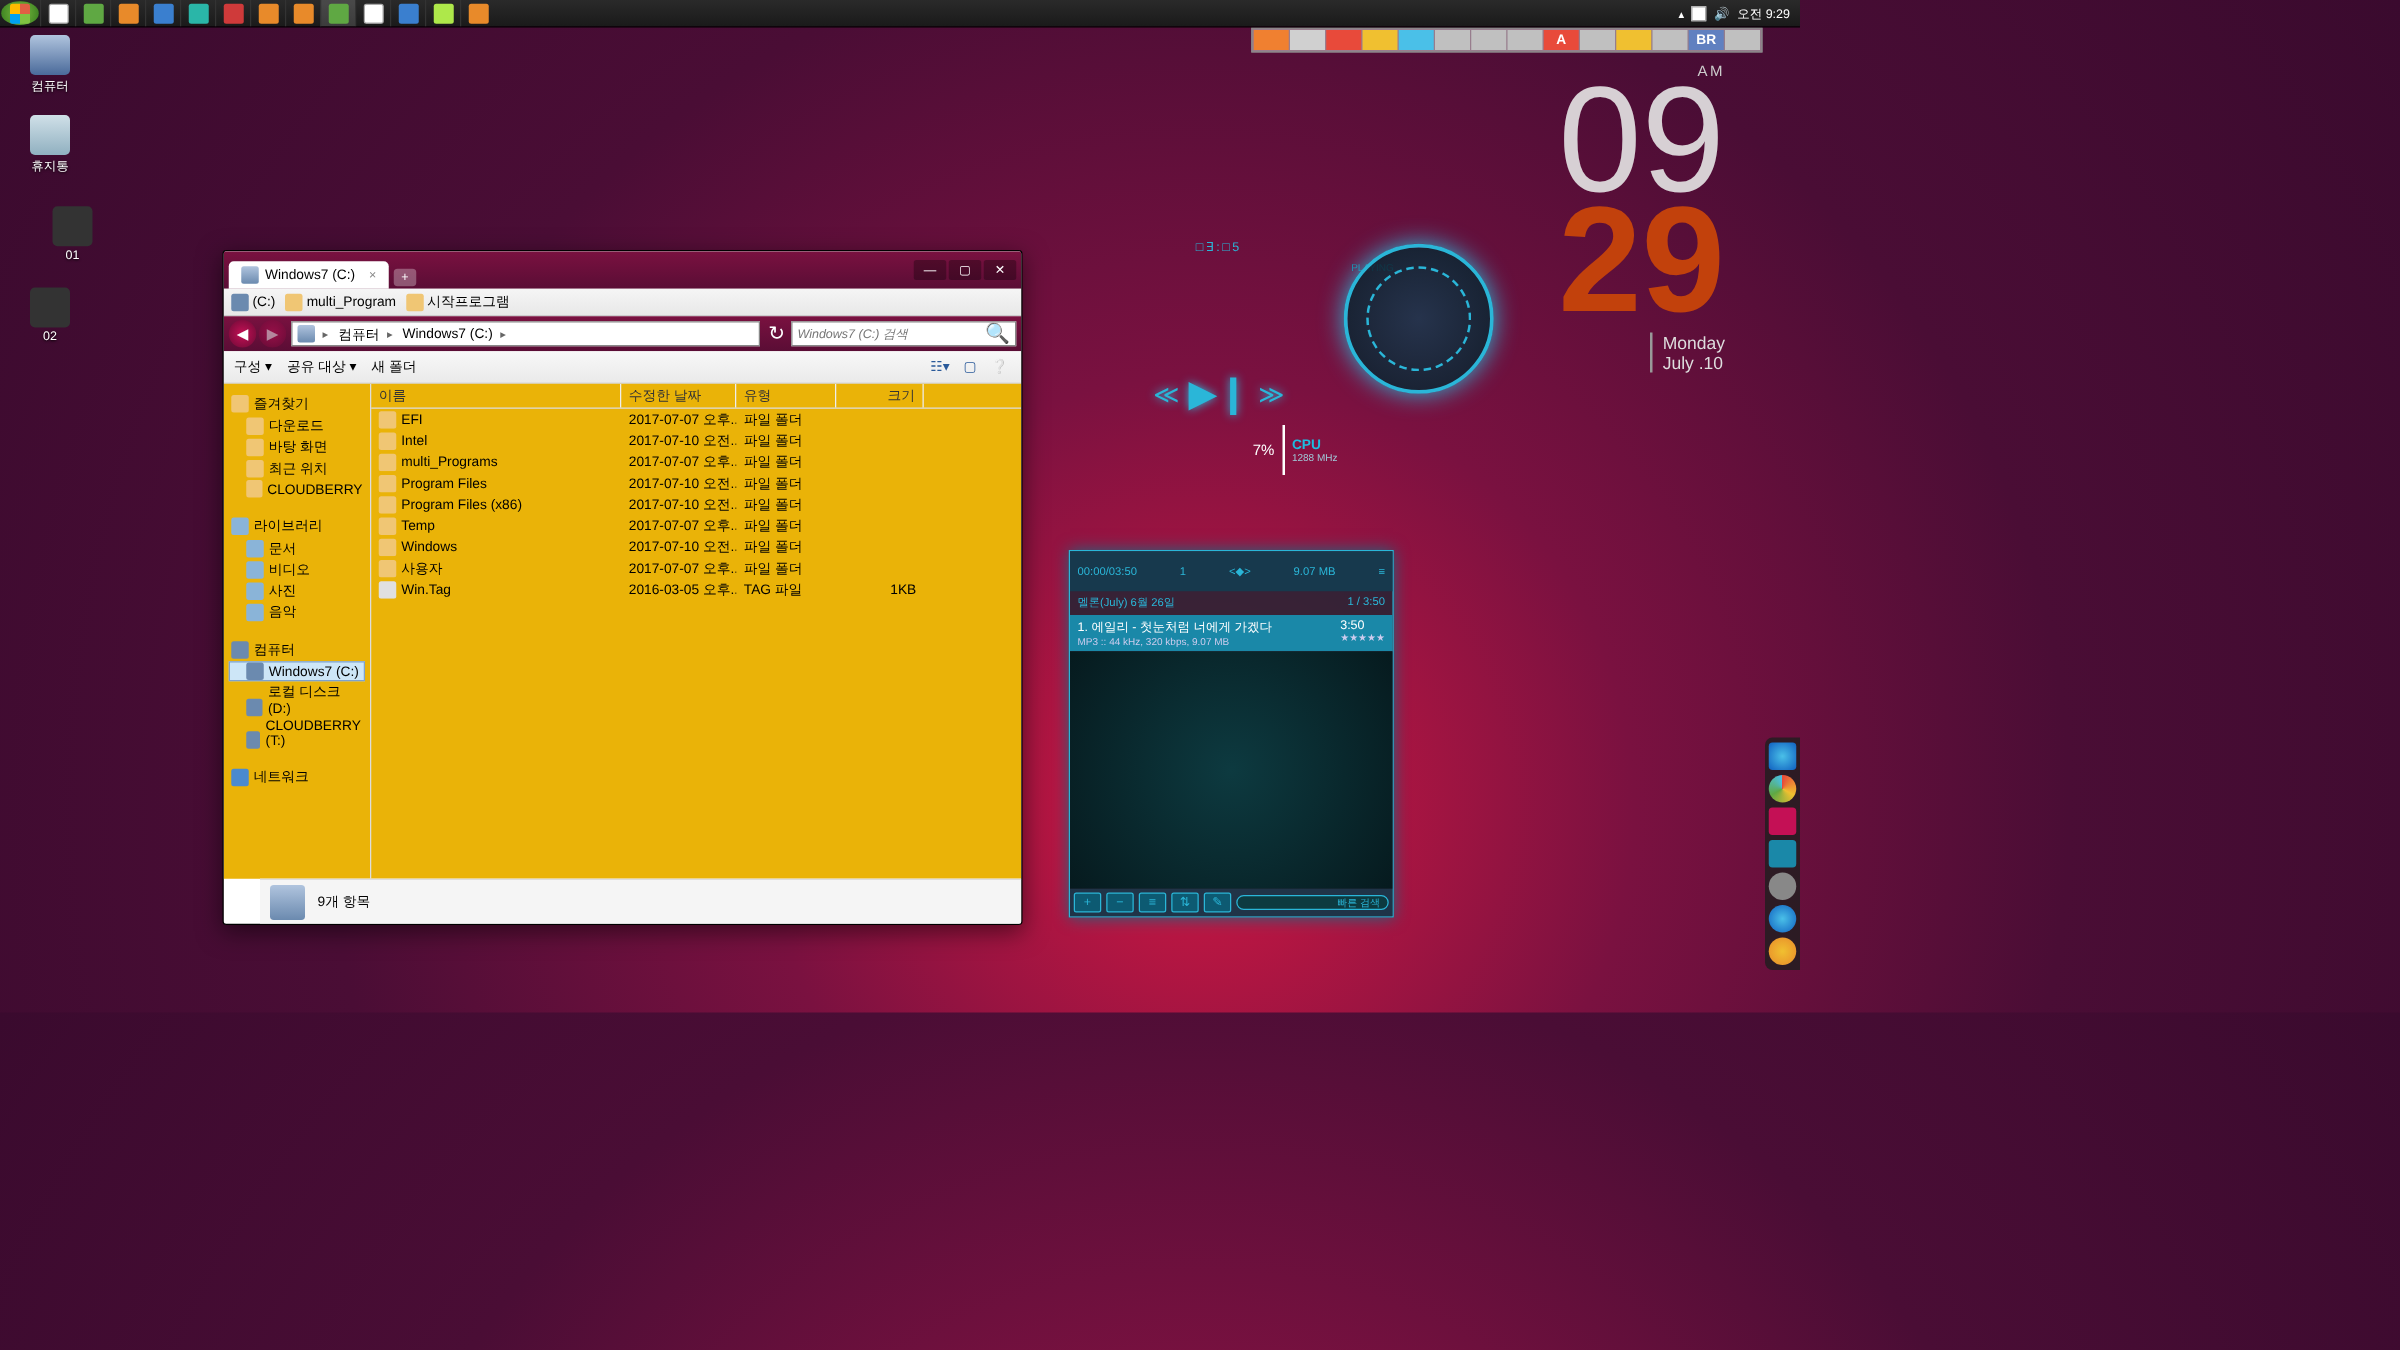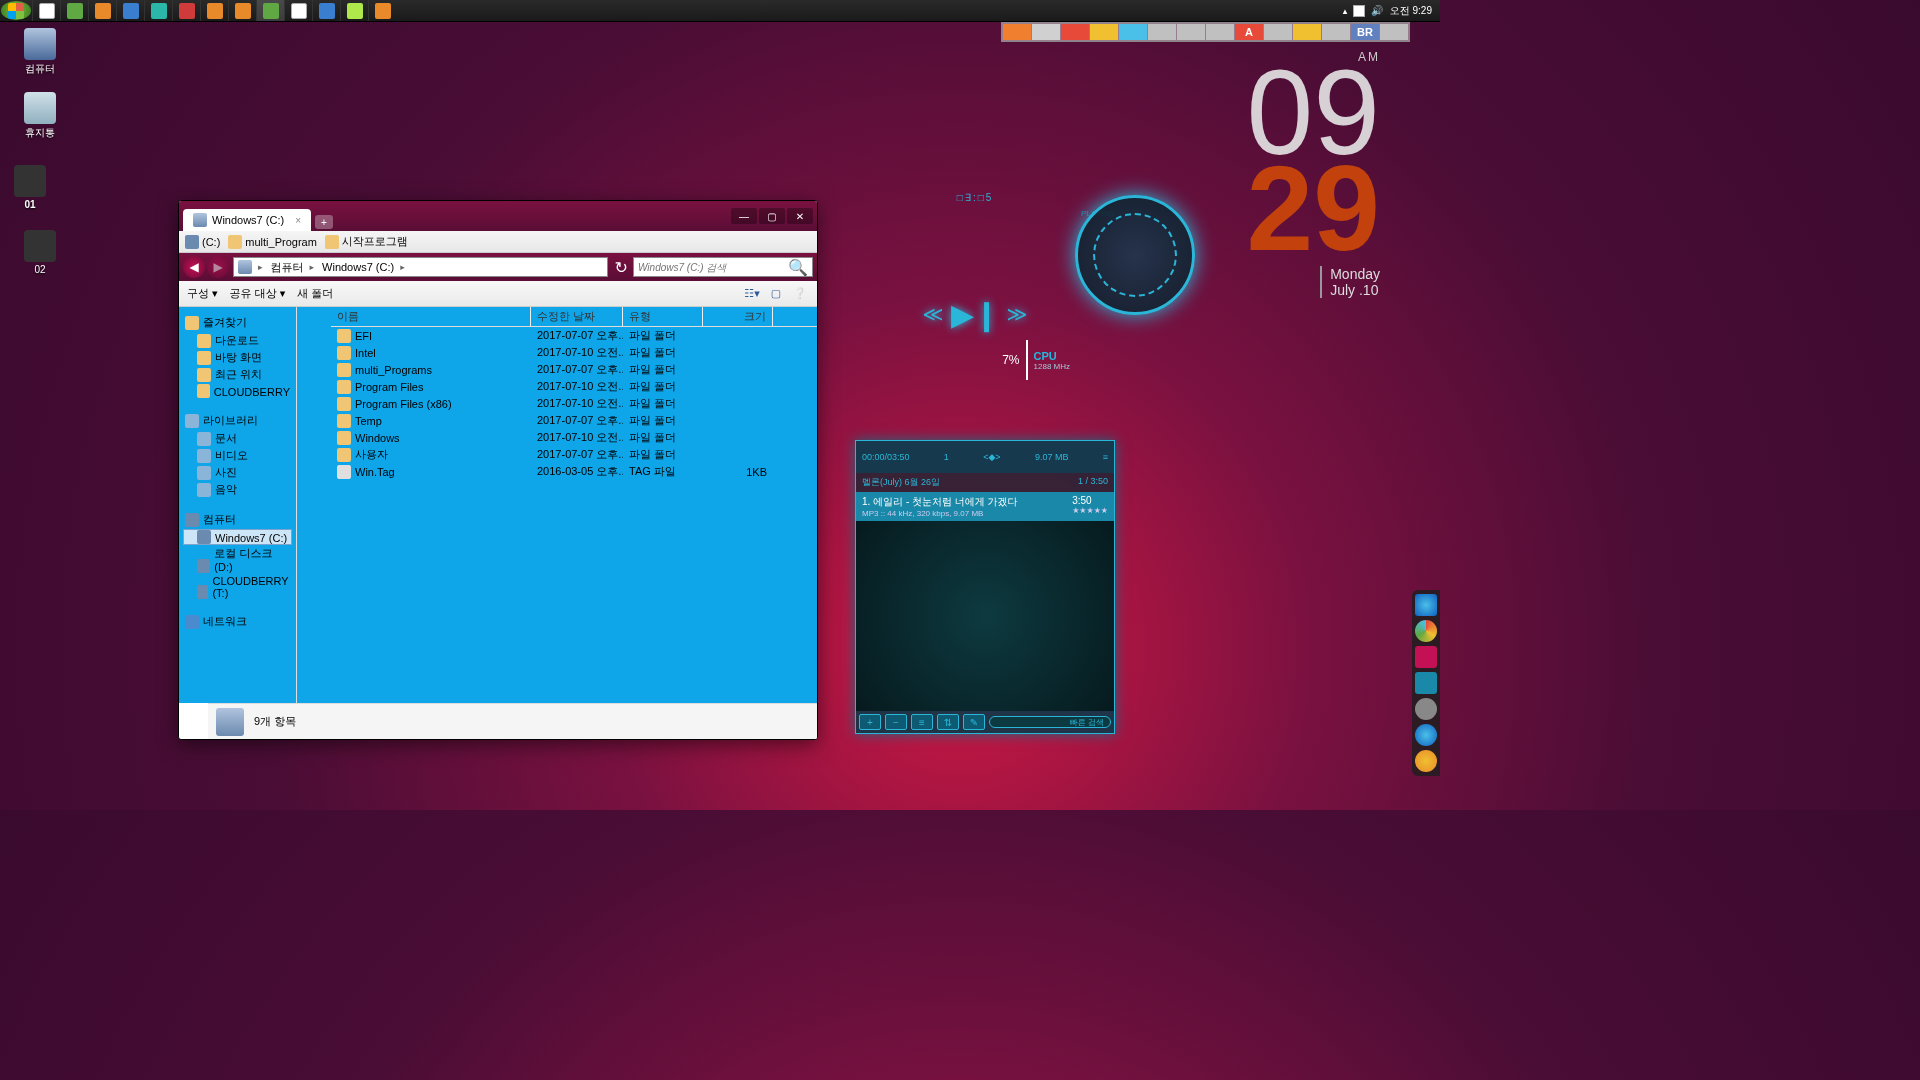--- a/index.html
+++ b/index.html
@@ -80,21 +80,21 @@
 .breadcrumb .bc { padding: 0 4px; cursor:pointer; display:flex; align-items:center; gap:3px; }
 .breadcrumb .bc::after { content:"▸"; color:#666; margin-left:3px; font-size:9px; }
 .search-box { width: 180px; height: 20px; background: #fff; border: 1px solid #888; display: flex; align-items: center; padding: 0 4px; }
 .search-box input { border:none; outline:none; flex:1; font-size:10px; font-style:italic; color:#999; }
 
 .toolbar2 { height: 26px; background: linear-gradient(#f8f8f8,#eaeaea); border-bottom: 1px solid #ccc; display: flex; align-items: center; padding: 0 8px; gap: 12px; font-size: 11px; }
 .toolbar2 .t2 { cursor:pointer; display:flex; align-items:center; gap:3px; }
 .toolbar2 .right { margin-left:auto; display:flex; gap:6px; }
 .toolbar2 .right .ib { width:18px; height:18px; display:flex;align-items:center;justify-content:center;cursor:pointer; color:#2a5a9a; }
 
-.explorer-body { flex: 1; display: flex; background: #0ea5e9; overflow:hidden;gap:34px; }
+.explorer-body { flex: 1; display: flex; background: #eab308; overflow:hidden; }
 .nav-pane { width: 118px; border-right: 1px solid #ddd; font-size: 11px; padding: 4px 0; overflow-y:auto; }
 .nav-group { padding: 2px 4px; }
 .nav-group .gh { display:flex; align-items:center; gap:4px; padding:2px 2px; cursor:pointer; }
 .nav-group .gi { display:flex; align-items:flex-end; gap:4px; padding:1px 2px 1px 14px; cursor:pointer; }
 .nav-group .gi.selected { background:#cde6f7; border:1px solid #7da2ce; padding:0px 1px 0px 13px; }
 .nav-pane .nico { width:14px; height:14px; background:#f0c674; border-radius:2px; }
 
 .file-area { flex:1; display:flex; flex-direction:column; }
 .col-headers { height: 20px; border-bottom: 1px solid #ddd; display: flex; font-size: 11px; color: #333; }
 .col-headers .ch { padding: 2px 6px; border-right: 1px solid #eee; cursor:pointer; }
@@ -183,21 +183,21 @@
 
 <div id="desktop-icons">
     <div class="desktop-icon" style="left: 10px; top: 28px;">
       <div class="dico" style="background:linear-gradient(#b0c4de,#4a6a9a);"></div>
       <span>컴퓨터</span>
     </div>
     <div class="desktop-icon" style="left: 10px; top: 92px;">
       <div class="dico" style="background:linear-gradient(#d0e0e8,#90b0c0);"></div>
       <span>휴지통</span>
     </div>
-    <div class="desktop-icon" style="left: 0; top: 165px; font-weight: bold;">
+    <div class="desktop-icon" style="left: 28px; top: 165px;">
       <div class="dico" style="background:#333;"></div>
       <span>01</span>
     </div>
     <div class="desktop-icon" style="left: 10px; top: 230px;">
       <div class="dico" style="background:#333;"></div>
       <span>02</span>
     </div>
   </div>
 
 <div class="clock-widget">

